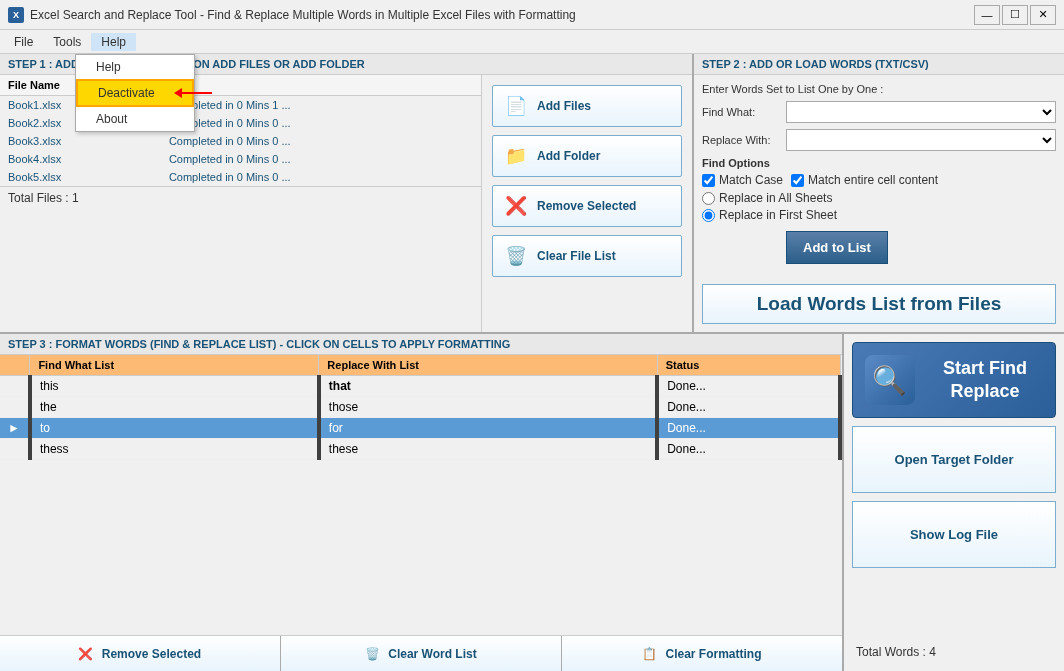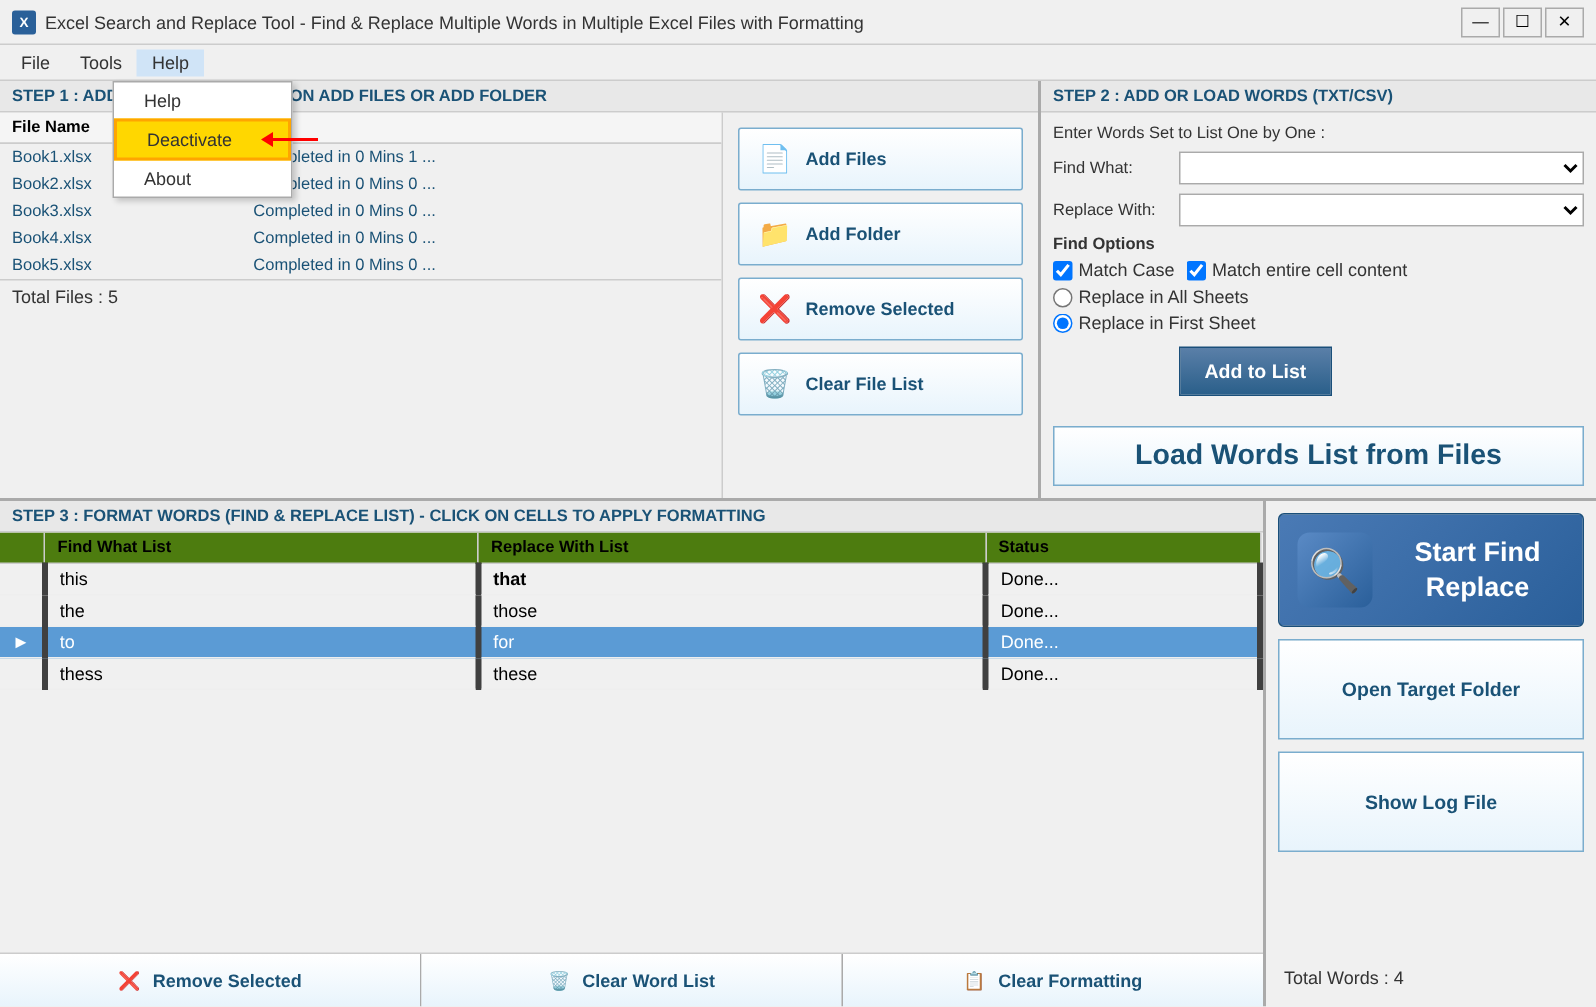--- a/index.html
+++ b/index.html
@@ -283,21 +283,21 @@
     }
     .words-table-area {
       flex: 1;
       overflow: auto;
     }
     .words-table {
       width: 100%;
       border-collapse: collapse;
     }
     .words-table th {
-      background: #4d7c0f;
+      background: #fdba74;
       border-bottom: 1px solid #ccc;
       border-right: 1px solid #ccc;
       padding: 4px 8px;
       text-align: left;
       font-size: 11px;
       font-weight: bold;
     }
     .words-table td {
       padding: 3px 8px;
       font-size: 12px;
@@ -446,21 +446,21 @@
                 <tr>
       <td>Book4.xlsx</td>
       <td>Completed in 0 Mins 0 ...</td>
     </tr>
                 <tr>
       <td>Book5.xlsx</td>
       <td>Completed in 0 Mins 0 ...</td>
     </tr>
               </tbody>
           </table>
-          <div class="total-files">Total Files : 5</div>
+          <div class="total-files">Total Files : 1</div>
         </div>
         <div class="file-buttons">
           <button class="file-btn">
             <div class="file-btn-icon">📄</div>
             <span>Add Files</span>
           </button>
           <button class="file-btn">
             <div class="file-btn-icon">📁</div>
             <span>Add Folder</span>
           </button>

